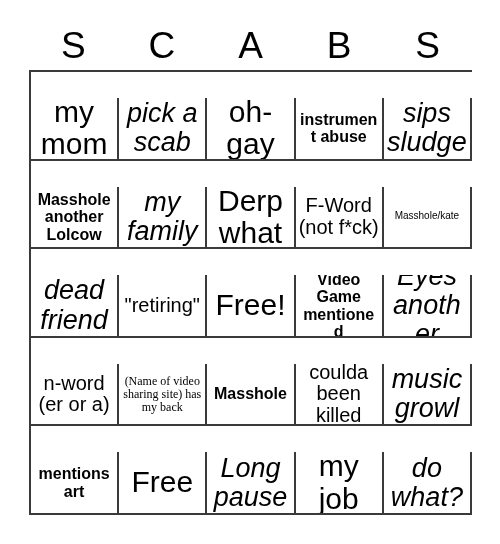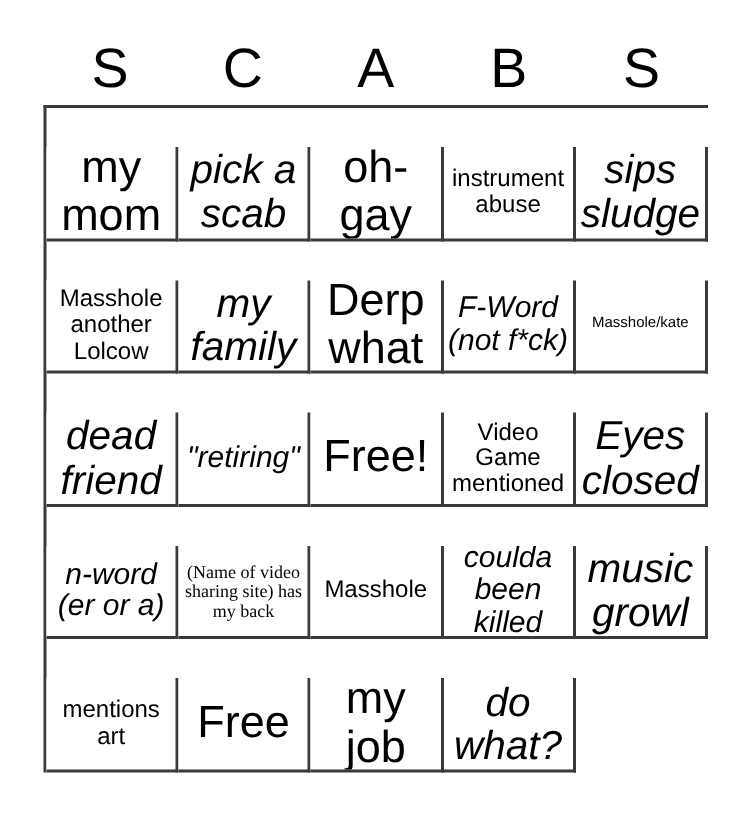--- a/index.html
+++ b/index.html
@@ -76,22 +76,22 @@
     width: 100%;
     line-height: 1.08;
     word-wrap: break-word;
     overflow-wrap: break-word;
     hyphens: none;
   }
 
   
   .fs-xxl .cell-text { font-size: 30px; }
   .fs-xl  .cell-text { font-size: 27px; font-style: italic; }
-  .fs-m   .cell-text { font-size: 20px; font-style: italic; }
-  .fs-s   .cell-text { font-size: 16px; }
+  .fs-m   .cell-text { font-size: 20px; }
+  .fs-s   .cell-text { font-size: 16px; font-weight: bold; }
   .fs-xxs .cell-text { font-size: 12px; font-family: Liberation Serif, serif; }
   .fs-tiny .cell-text { font-size: 10px; }
 </style>
 </head>
 <body>
 
 <div id="bingo-card">
 
   <div id="header-row">
       <div class="header-letter">S</div>
@@ -138,21 +138,21 @@
       <div class="cell fs-m">
         <span class="cell-text">"retiring"</span>
       </div>
       <div class="cell fs-xxl">
         <span class="cell-text">Free!</span>
       </div>
       <div class="cell fs-s">
         <span class="cell-text">Video Game mentioned</span>
       </div>
       <div class="cell fs-xl">
-        <span class="cell-text">Eyes closed</span>
+        <span class="cell-text">Eyes another</span>
       </div>
       <div class="cell fs-m">
         <span class="cell-text">n-word (er or a)</span>
       </div>
       <div class="cell fs-xxs">
         <span class="cell-text">(Name of video sharing site) has my back</span>
       </div>
       <div class="cell fs-s">
         <span class="cell-text">Masshole</span>
       </div>
@@ -161,20 +161,23 @@
       </div>
       <div class="cell fs-xl">
         <span class="cell-text">music growl</span>
       </div>
       <div class="cell fs-s">
         <span class="cell-text">mentions art</span>
       </div>
       <div class="cell fs-xxl">
         <span class="cell-text">Free</span>
       </div>
+      <div class="cell fs-xl">
+        <span class="cell-text">Long pause</span>
+      </div>
       <div class="cell fs-xxl">
         <span class="cell-text">my job</span>
       </div>
       <div class="cell fs-xl">
         <span class="cell-text">do what?</span>
       </div>
     </div>
 
 </div>
 

